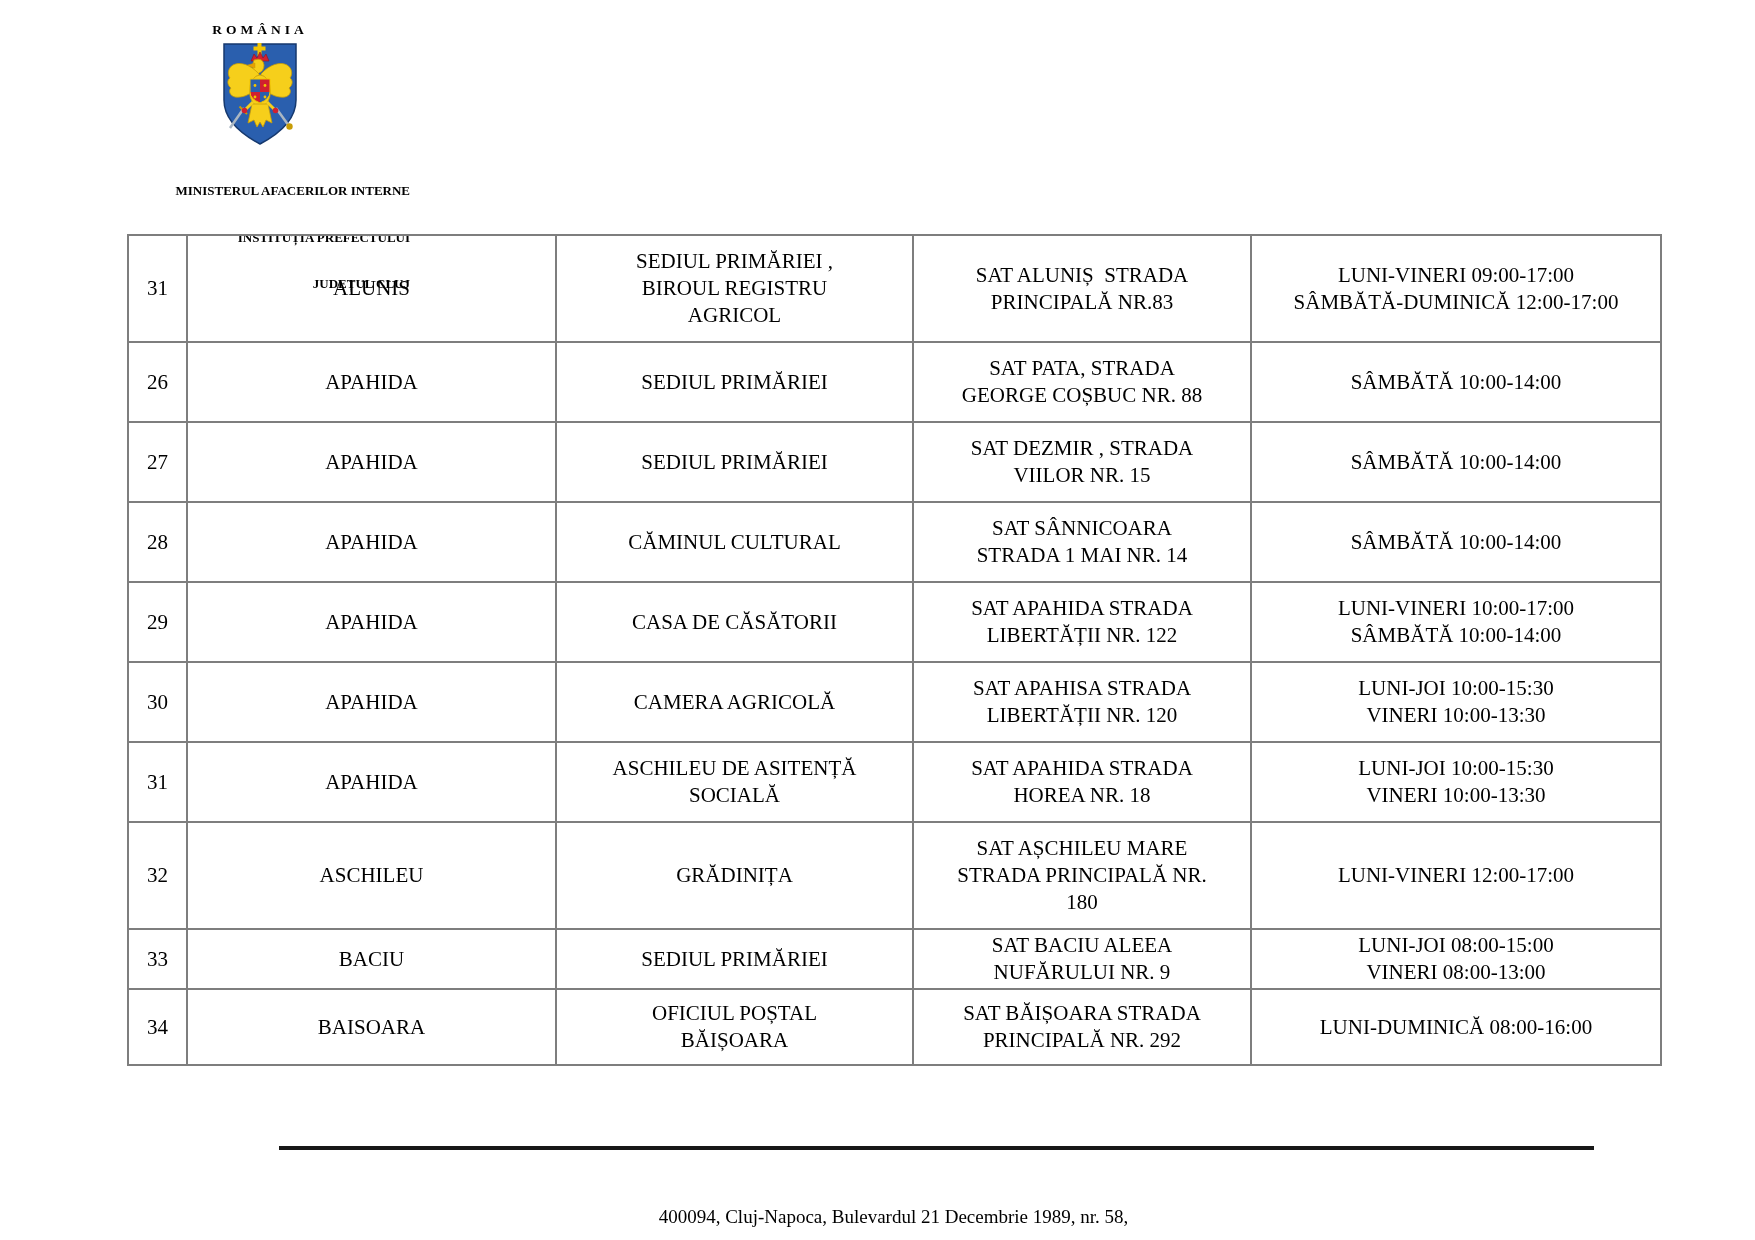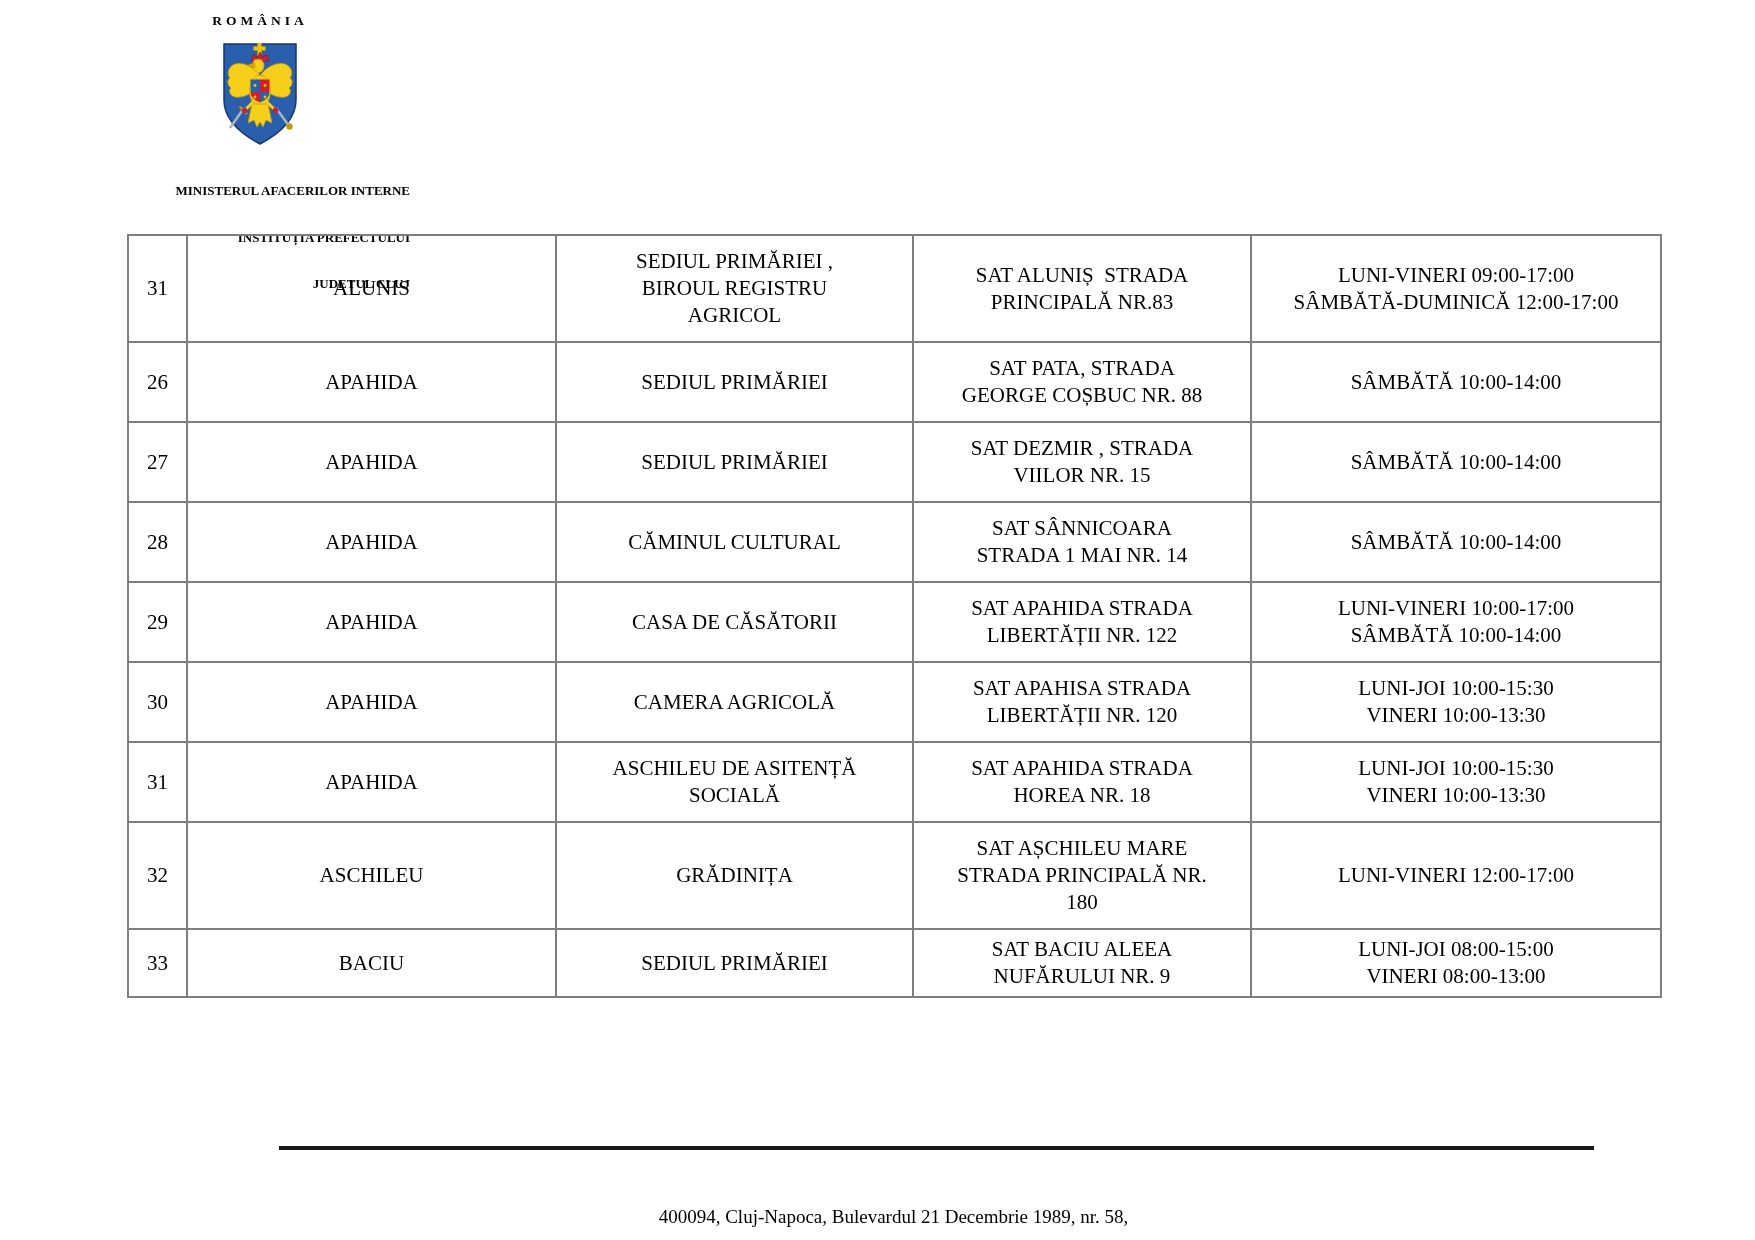--- a/index.html
+++ b/index.html
@@ -16,21 +16,21 @@
     position: relative;
     width: 1755px;
     height: 1240px;
     background: #ffffff;
   }
 
   
   .country {
     position: absolute;
     left: 120px;
-    top: 13px;
+    top: 22px;
     width: 280px;
     text-align: center;
     font-size: 13.5px;
     font-weight: bold;
     letter-spacing: 4px;
     white-space: pre;
   }
   .coa {
     position: absolute;
     left: 221px;
@@ -65,21 +65,21 @@
     vertical-align: middle;
     font-size: 21px;
     line-height: 27px;
     white-space: pre-wrap;
     padding: 2px 4px;
     overflow: hidden;
   }
   table.schedule-table tr            { height: 80px; }
   table.schedule-table tr:nth-child(1){ height: 107px; }
   table.schedule-table tr:nth-child(8){ height: 107px; }
-  table.schedule-table tr:nth-child(9){ height: 68px; padding-left: 40px; }
+  table.schedule-table tr:nth-child(9){ height: 60px; padding-left: 40px; }
   table.schedule-table tr:nth-child(10){ height: 76px; }
 
   
   .footer-rule {
     position: absolute;
     left: 279px;
     top: 1146px;
     width: 1315px;
     height: 4px;
     background: #181818;
@@ -243,20 +243,29 @@
         </tr>
         <tr>
           <td>33</td>
           <td>BACIU</td>
           <td>SEDIUL PRIMĂRIEI</td>
           <td>SAT BACIU ALEEA
 NUFĂRULUI NR. 9</td>
           <td>LUNI-JOI 08:00-15:00
 VINERI 08:00-13:00</td>
         </tr>
+        <tr>
+          <td>34</td>
+          <td>BAISOARA</td>
+          <td>OFICIUL POȘTAL
+BĂIȘOARA</td>
+          <td>SAT BĂIȘOARA STRADA
+PRINCIPALĂ NR. 292</td>
+          <td>LUNI-DUMINICĂ 08:00-16:00</td>
+        </tr>
       </tbody>
   </table>
 
   <div class="footer-rule"></div>
   <div class="footer">
     <div class="f-bold">400094, Cluj-Napoca, Bulevardul 21 Decembrie 1989, nr. 58,</div>
     
     
   </div>
 

